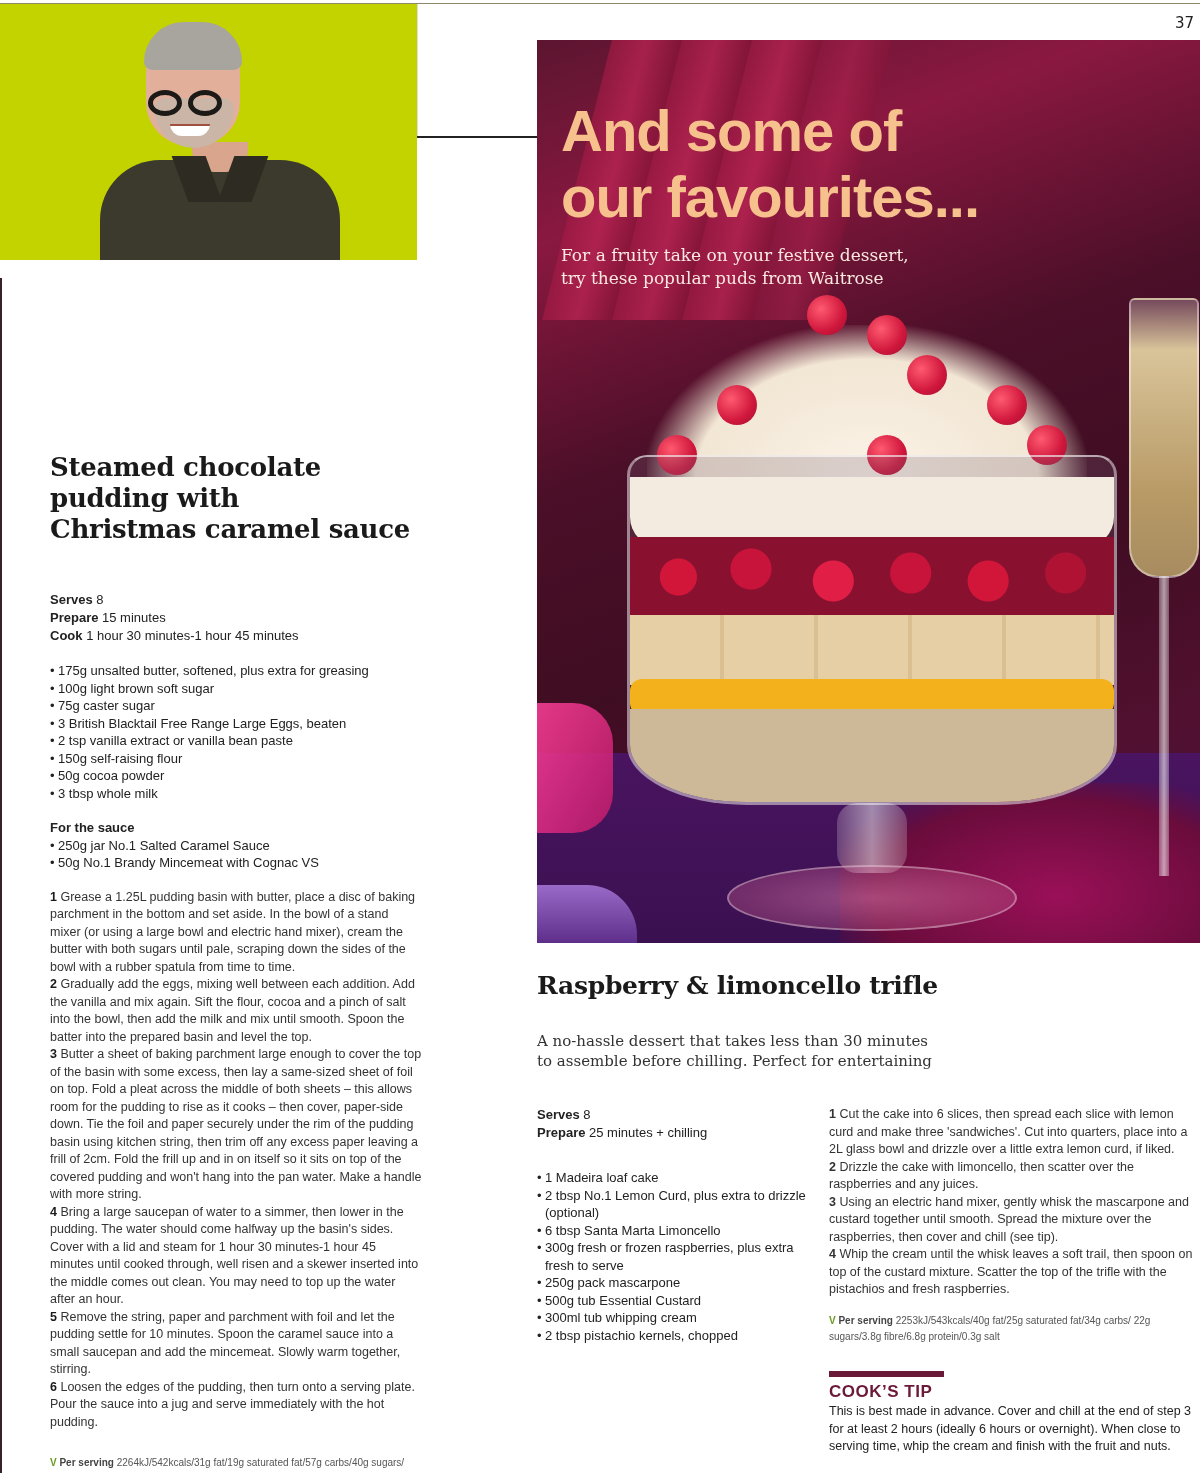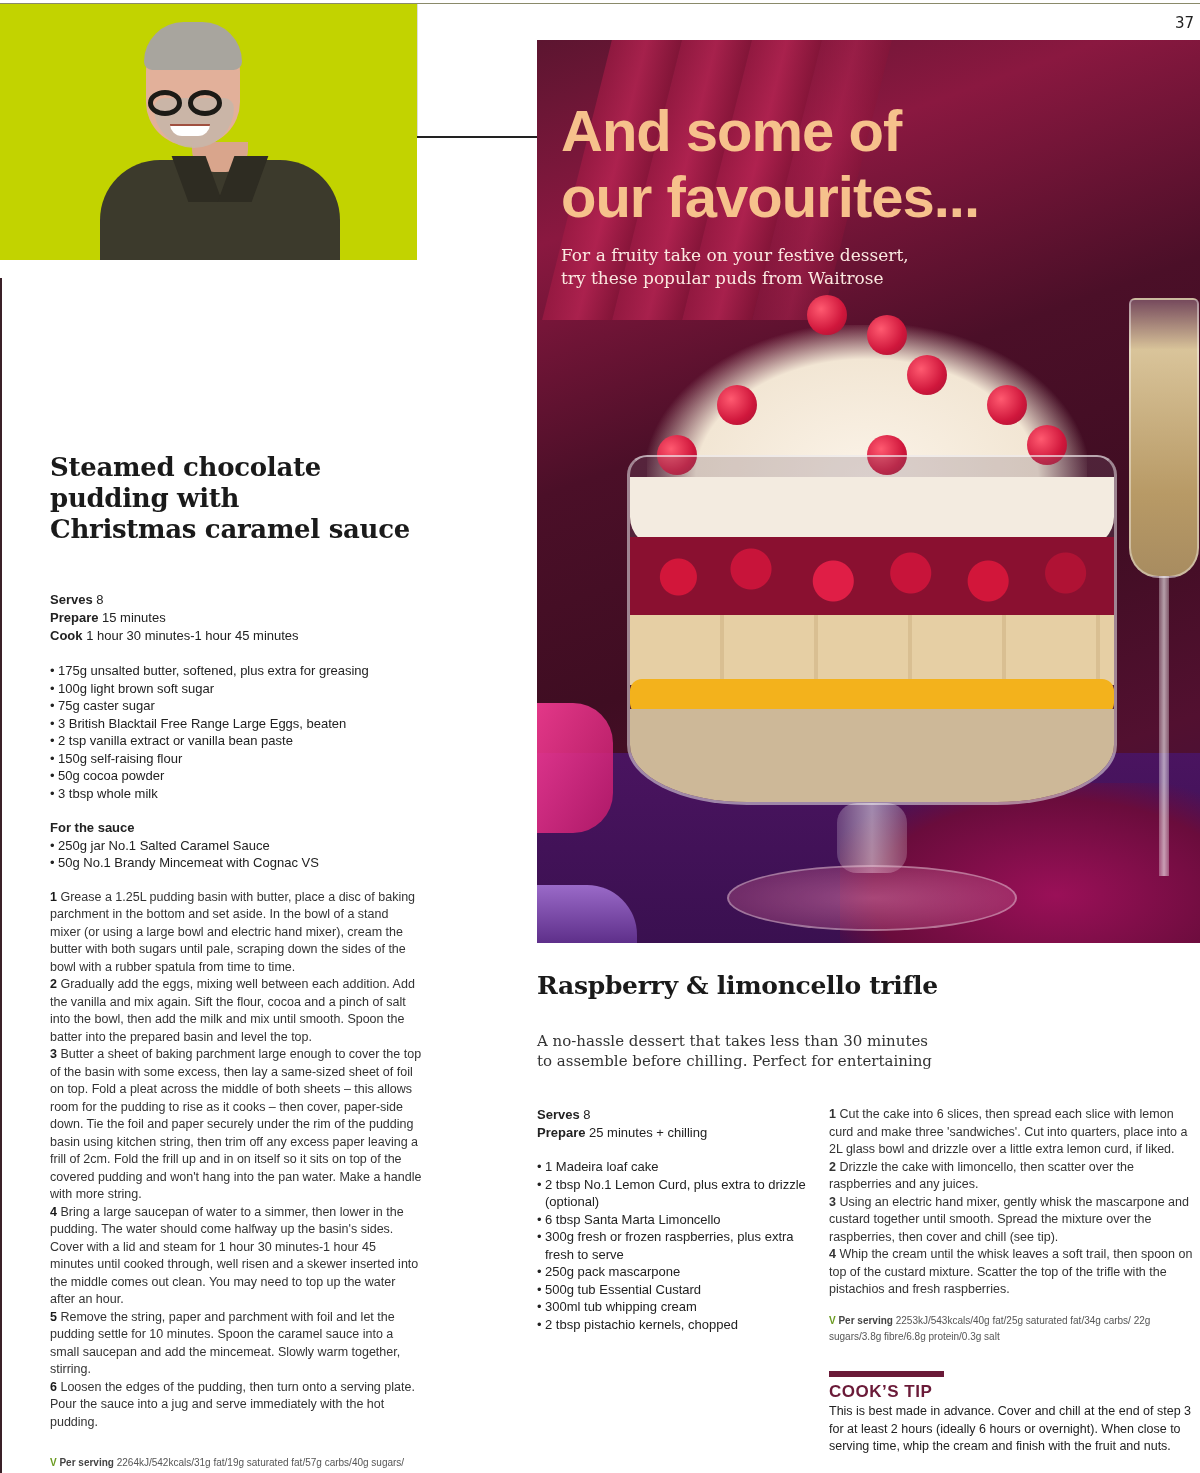--- a/index.html
+++ b/index.html
@@ -70,21 +70,21 @@
   .trifle .layer-base { position: absolute; left: 0; top: 252px; width: 100%; height: 100px; background: #cdb898; }
   .trifle .berry { position: absolute; width: 40px; height: 40px; border-radius: 50%; background: radial-gradient(circle at 35% 35%, #ff5a70, #d0173c 60%, #a01030); }
   .trifle .foot-stem { position: absolute; left: 230px; top: 508px; width: 70px; height: 70px; background: linear-gradient(90deg, rgba(255,255,255,0.2), rgba(255,255,255,0.5), rgba(255,255,255,0.2)); border-radius: 20px; }
   .trifle .foot { position: absolute; left: 120px; top: 570px; width: 290px; height: 66px; border-radius: 50%; background: radial-gradient(ellipse, rgba(220,120,170,0.55), rgba(160,60,110,0.35)); border: 2px solid rgba(255,255,255,0.35); }
 
   
   .right-title { position: absolute; left: 537px; top: 970px; font-family: "DejaVu Serif", "Liberation Serif", serif; font-weight: bold; font-size: 25px; line-height: 32px; color: #1a1a1a; letter-spacing: -0.3px; }
   .right-intro { position: absolute; left: 537px; top: 1032px; width: 440px; font-family: "DejaVu Serif", "Liberation Serif", serif; font-size: 15px; line-height: 19.5px; color: #333; }
   .right-ing { position: absolute; left: 537px; top: 1106px; width: 270px; }
   .right-ing .meta { margin-top: 0; }
-  .right-ing .ing-list { margin-top: 16px; }
+  .right-ing .ing-list { margin-top: 27px; }
   .right-method { position: absolute; left: 829px; top: 1106px; width: 365px; font-size: 12.5px; line-height: 17.5px; color: #333; }
   .right-method .nutrition { margin-top: 14px; }
 
   .tip { position: absolute; left: 829px; top: 1371px; width: 365px; }
   .tip .tip-bar { width: 115px; height: 6px; background: #6a1a38; }
   .tip .tip-head { margin-top: 4px; font-size: 17px; font-weight: bold; letter-spacing: 0.5px; color: #6a1a38; line-height: 22px; }
   .tip .tip-body { font-size: 12.5px; line-height: 17.5px; color: #222; }
 </style>
 </head>
 <body>

